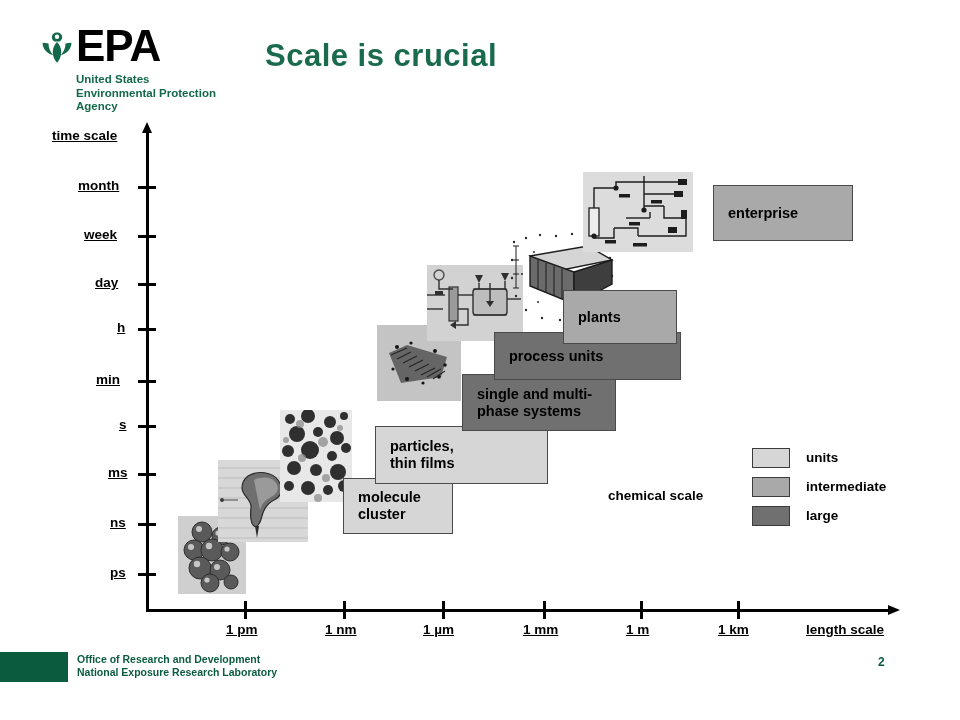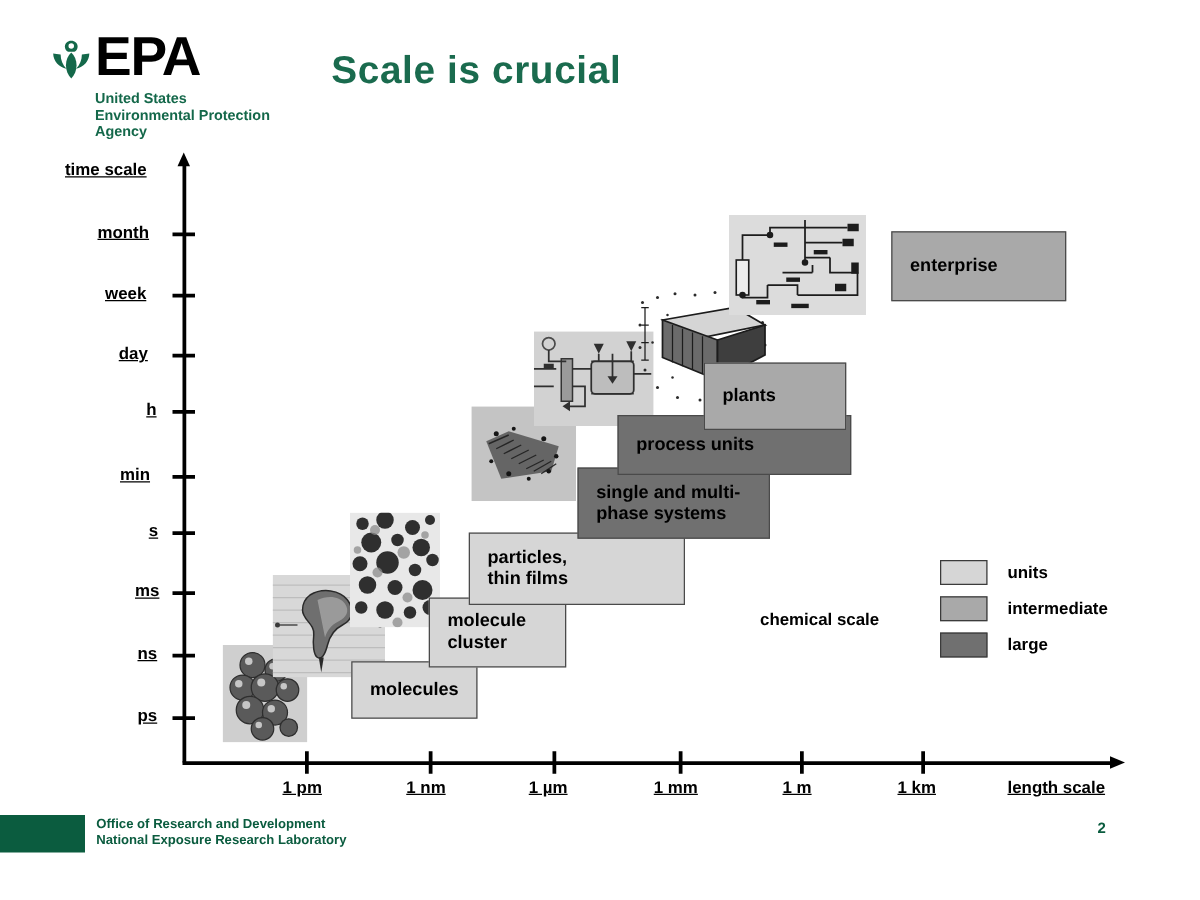--- a/index.html
+++ b/index.html
@@ -273,23 +273,20 @@
         <rect x="50" y="71" width="14" height="3.5"></rect>
       </g>
       <g fill="#1c1c1c">
         <circle cx="33" cy="16" r="2.6"></circle>
           <circle cx="61" cy="38" r="2.6"></circle>
           <circle cx="11" cy="64" r="2.6"></circle>
       </g>
     </svg>
   </div>
 
-  <div class="step sc-small" style="left:281px;top:419px;width:101px;height:46px;">
-    <span>molecules</span>
-  </div>
   <div class="step sc-small" style="left:343px;top:368px;width:110px;height:56px;">
     <span>molecule
 cluster</span>
   </div>
   <div class="step sc-small" style="left:375px;top:316px;width:173px;height:58px;">
     <span>particles,
 thin films</span>
   </div>
   <div class="step sc-large" style="left:462px;top:264px;width:154px;height:57px;">
     <span>single and multi-

